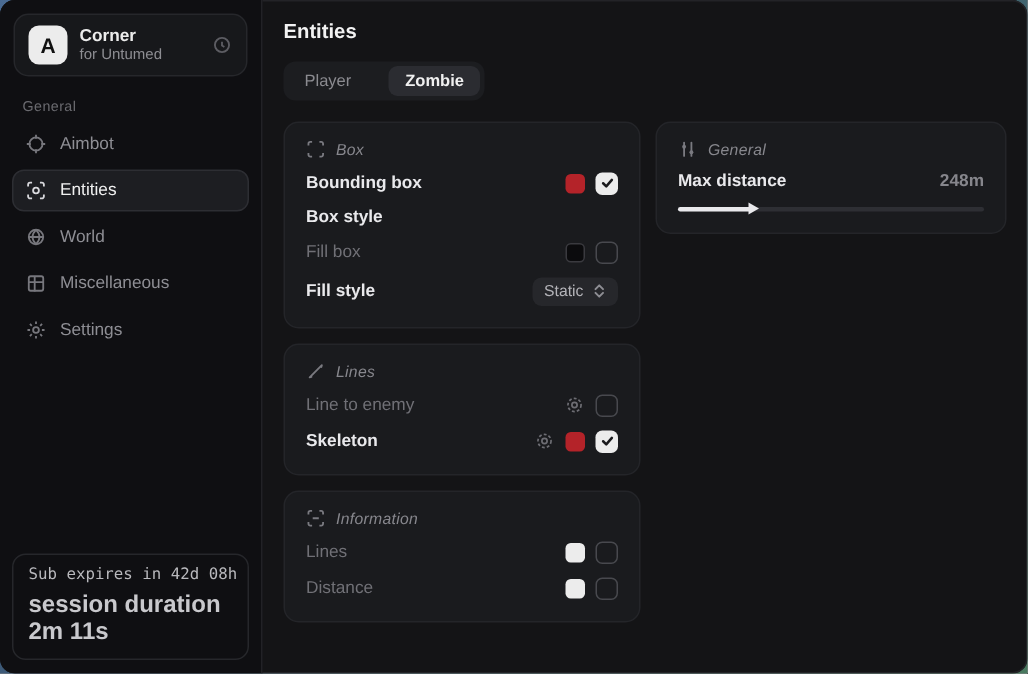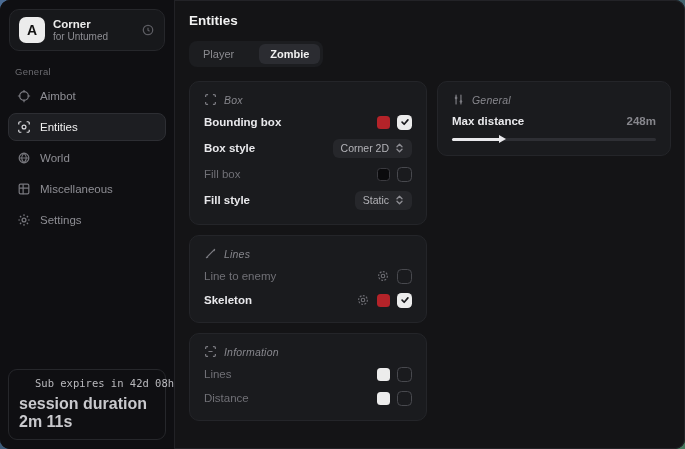--- a/index.html
+++ b/index.html
@@ -55,21 +55,21 @@
     background:#1d1e22; border-color:#2d2e33; color:#f0f0f0;
   }
   .nav-item.active .nicon { color:#d8d8dc; }
   .sidebar-footer {
     margin:auto 8px 9px 8px;
     border:1px solid #26272b; border-radius:9px;
     padding:7px 10px 8px 10px;
   }
   .sub-expiry {
     font-family:"DejaVu Sans Mono", monospace;
-    font-size:10.5px; color:#b9b9bd; white-space:nowrap;margin-left:16px;
+    font-size:10.5px; color:#b9b9bd; white-space:nowrap;
   }
   .session-duration { margin-top:6px; font-size:16px; font-weight:700; color:#c9c9cd; }
   
   .main { flex:1; padding:13px 14px; display:flex; flex-direction:column; }
   .page-title { font-size:13.5px; font-weight:700; color:#f2f2f2; }
   .tabs {
     margin-top:13px; display:inline-flex; align-self:flex-start;
     background:#1c1d20; border-radius:8px; padding:3px; gap:2px;
   }
   .tab { padding:4px 11px; font-size:11px; color:#8b8b90; border-radius:6px; cursor:default; }
@@ -233,28 +233,20 @@
               <span class="swatch" style="background:#b42329"></span>
               <span class="checkbox checked">
                 <svg width="10" height="10" viewBox="0 0 12 12" fill="none" stroke="#1a1a1d" stroke-width="2" stroke-linecap="round" stroke-linejoin="round">
                   <path d="M2.5 6.2 5 8.7 9.5 3.5"></path>
                 </svg>
               </span>
             </span>
           </div>
           <div class="row">
             <span class="row-label">Box style</span>
-            <button class="select-btn">
-              <span>Corner 2D</span>
-              <span class="cicon">
-                <svg width="9" height="10" viewBox="0 0 10 12" fill="none" stroke="currentColor" stroke-width="1.6" stroke-linecap="round" stroke-linejoin="round">
-                  <path d="M2 4.5 5 1.5l3 3M2 7.5l3 3 3-3"></path>
-                </svg>
-              </span>
-            </button>
           </div>
           <div class="row">
             <span class="row-label dim">Fill box</span>
             <span class="controls">
               <span class="swatch bordered" style="background:#0b0b0d"></span>
               <span class="checkbox unchecked"></span>
             </span>
           </div>
           <div class="row">
             <span class="row-label">Fill style</span>

